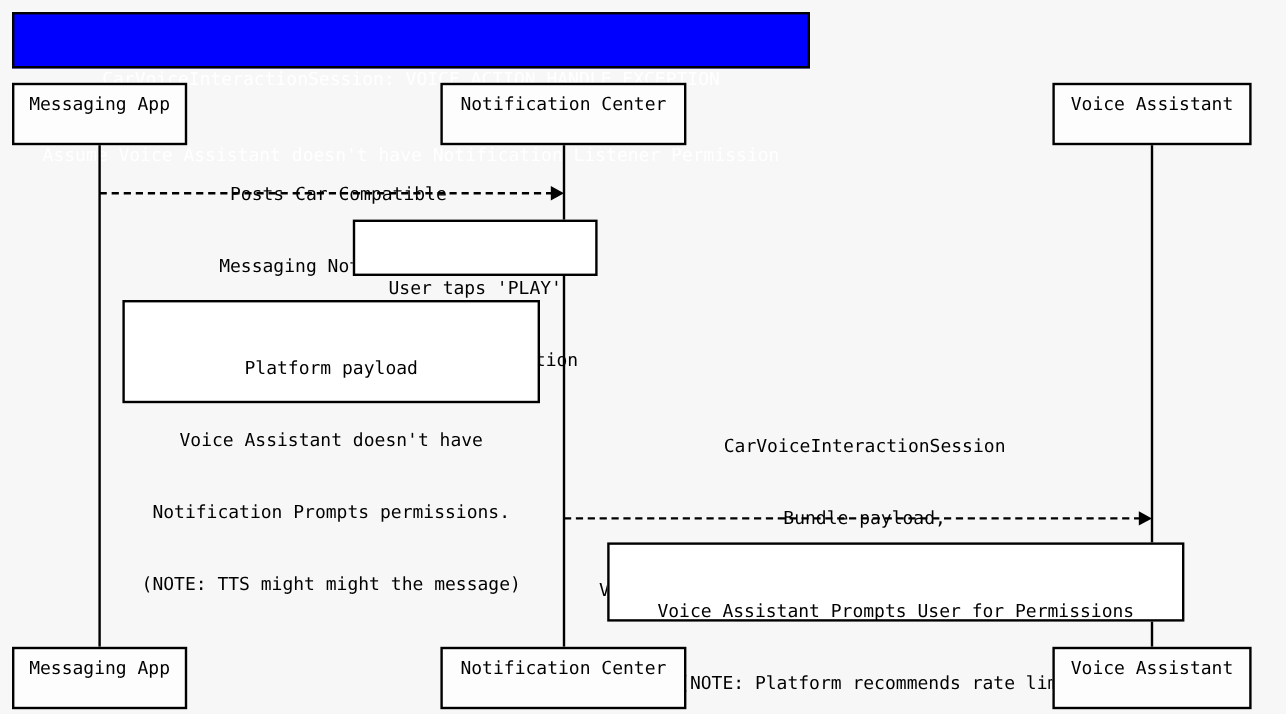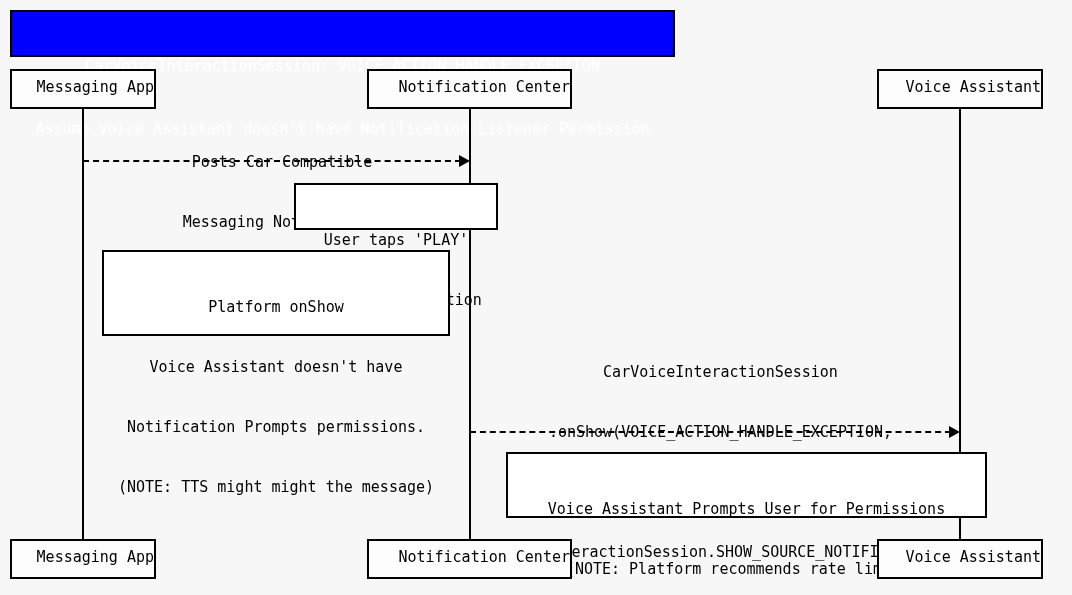--- a/index.html
+++ b/index.html
@@ -35,23 +35,23 @@
     white-space: pre;
   }
   .title-line { display: block; }
 
   
   .participant {
     position: absolute;
     background: #fdfdfd;
     border: 2px solid #000000;
     box-sizing: border-box;
-    height: 40px;
+    height: 52px;
     line-height: 32px;
-    text-align: right;
+    text-align: center;
     font-size: 15px;
     color: #000000;
     white-space: nowrap;
   }
 
   
   .lifeline {
     position: absolute;
     width: 2px;
     background: #000000;
@@ -123,29 +123,28 @@
 
   <div class="arrow-line" style="left:83px; top:160px; width:378px;"></div>
   <div class="arrow-head" style="left:459px; top:155px;"></div>
 
   <div class="note" style="left:246px; top:183px; width:204px; height:47px;margin-left:48px;">
     <span>User taps 'PLAY'</span>
     <span>on Msg Notification</span>
   </div>
 
   <div class="note" style="left:102px; top:250px; width:348px; height:86px;">
-    <span>Platform onShow</span>
+    <span>Platform payload</span>
     <span>Voice Assistant doesn't have</span>
     <span>Notification Prompts permissions.</span>
     <span>(NOTE: TTS might might the message)</span>
   </div>
 
   <div class="msg-label" style="left:470px; top:322px; width:490px;">
     <span>CarVoiceInteractionSession</span>
-    <span>.onShow(VOICE_ACTION_HANDLE_EXCEPTION,</span>
     <span>Bundle payload,</span>
     <span>VoiceInteractionSession.SHOW_SOURCE_NOTIFICATION)</span>
   </div>
 
   <div class="arrow-line" style="left:470px; top:431px; width:481px;"></div>
   <div class="arrow-head" style="left:949px; top:426px;"></div>
 
   <div class="note" style="left:506px; top:452px; width:481px; height:66px;">
     <span>Voice Assistant Prompts User for Permissions</span>
     <span>(NOTE: Platform recommends rate limiting</span>

